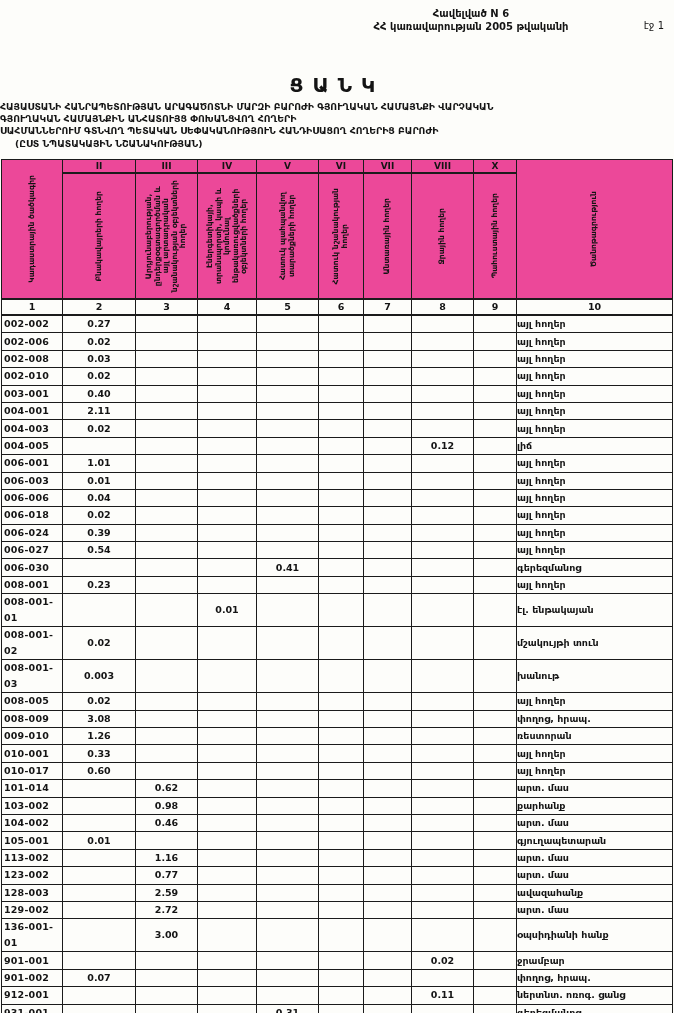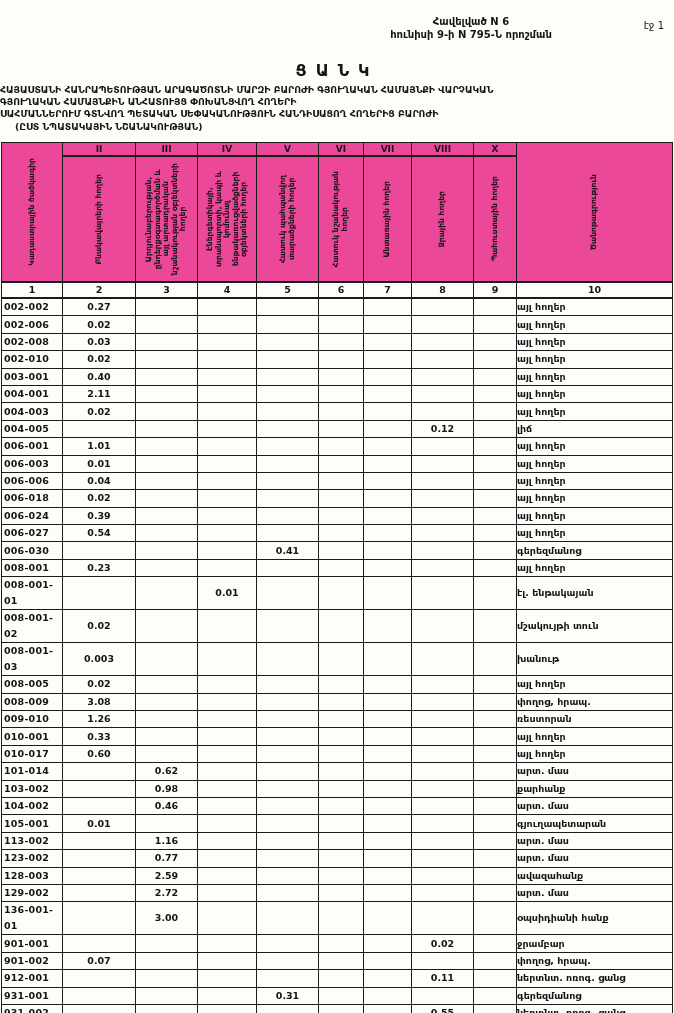--- a/index.html
+++ b/index.html
@@ -2,25 +2,25 @@
 <html><head>
 <meta charset="utf-8">
 <style>
   html,body{margin:0;padding:0;background:#e8e8e4;}
   .page{
     width:674px;height:1013px;margin:0 auto;position:relative;overflow:hidden;
     background:#fdfdfa;color:#141414;
     font-family:"DejaVu Sans",sans-serif;
   }
   
-  .top{position:relative;height:44px;padding-top:16px;}
+  .top{position:relative;height:44px;padding-top:8px;}
   .appendix{margin-left:296px;width:350px;text-align:center;
     font-size:10px;font-weight:700;line-height:12.5px;}
   .pagenum{position:absolute;top:20px;right:10px;font-size:10px;font-weight:400;}
-  .doc-title{text-align:center;font-size:16px;font-weight:700;letter-spacing:9px;margin-top:1px;}
+  .doc-title{text-align:center;font-size:20px;font-weight:700;letter-spacing:9px;margin-top:21px;}
   .main-title{font-weight:700;font-size:9.3px;line-height:12px;margin-top:4px;}
   .main-title .sub{margin-top:1px;margin-left:15px;}
   
   table{border-collapse:collapse;table-layout:fixed;width:671px;margin:9px 0 0 1px;}
   th,td{border:1.5px solid #1b1b1b;padding:0;overflow:hidden;vertical-align:middle;}
   thead th{background:#ec4899;}
   .numeral{height:12px;font-size:9px;font-weight:700;text-align:center;
     border-bottom-width:2.5px;line-height:12px;}
   .vwrap{display:flex;align-items:center;justify-content:center;width:100%;}
   .h-label{height:124px;}
@@ -37,21 +37,21 @@
   td.val{text-align:center;}
   td.note{text-align:left;padding-left:0;}
 </style>
 </head>
 <body>
 
 <div class="page">
   <div class="top">
     <div class="appendix">
       <div>Հավելված N 6</div>
-      <div>հունիսի 9-ի N 795-Ն որոշման</div>
+      <div>ՀՀ կառավարության 2005 թվականի</div>
     </div>
     <div class="pagenum">էջ 1</div>
   </div>
 
   <div class="doc-title">ՑԱՆԿ</div>
 
   <div class="main-title">
     <div>ՀԱՅԱՍՏԱՆԻ ՀԱՆՐԱՊԵՏՈՒԹՅԱՆ ԱՐԱԳԱԾՈՏՆԻ ՄԱՐԶԻ ԲԱՐՈԺԻ ԳՅՈՒՂԱԿԱՆ ՀԱՄԱՅՆՔԻ ՎԱՐՉԱԿԱՆ</div>
     <div>ԳՅՈՒՂԱԿԱՆ ՀԱՄԱՅՆՔԻՆ ԱՆՀԱՏՈՒՅՑ ՓՈԽԱՆՑՎՈՂ ՀՈՂԵՐԻ</div>
     <div>ՍԱՀՄԱՆՆԵՐՈՒՄ ԳՏՆՎՈՂ ՊԵՏԱԿԱՆ ՍԵՓԱԿԱՆՈՒԹՅՈՒՆ ՀԱՆԴԻՍԱՑՈՂ ՀՈՂԵՐԻՑ ԲԱՐՈԺԻ</div>

